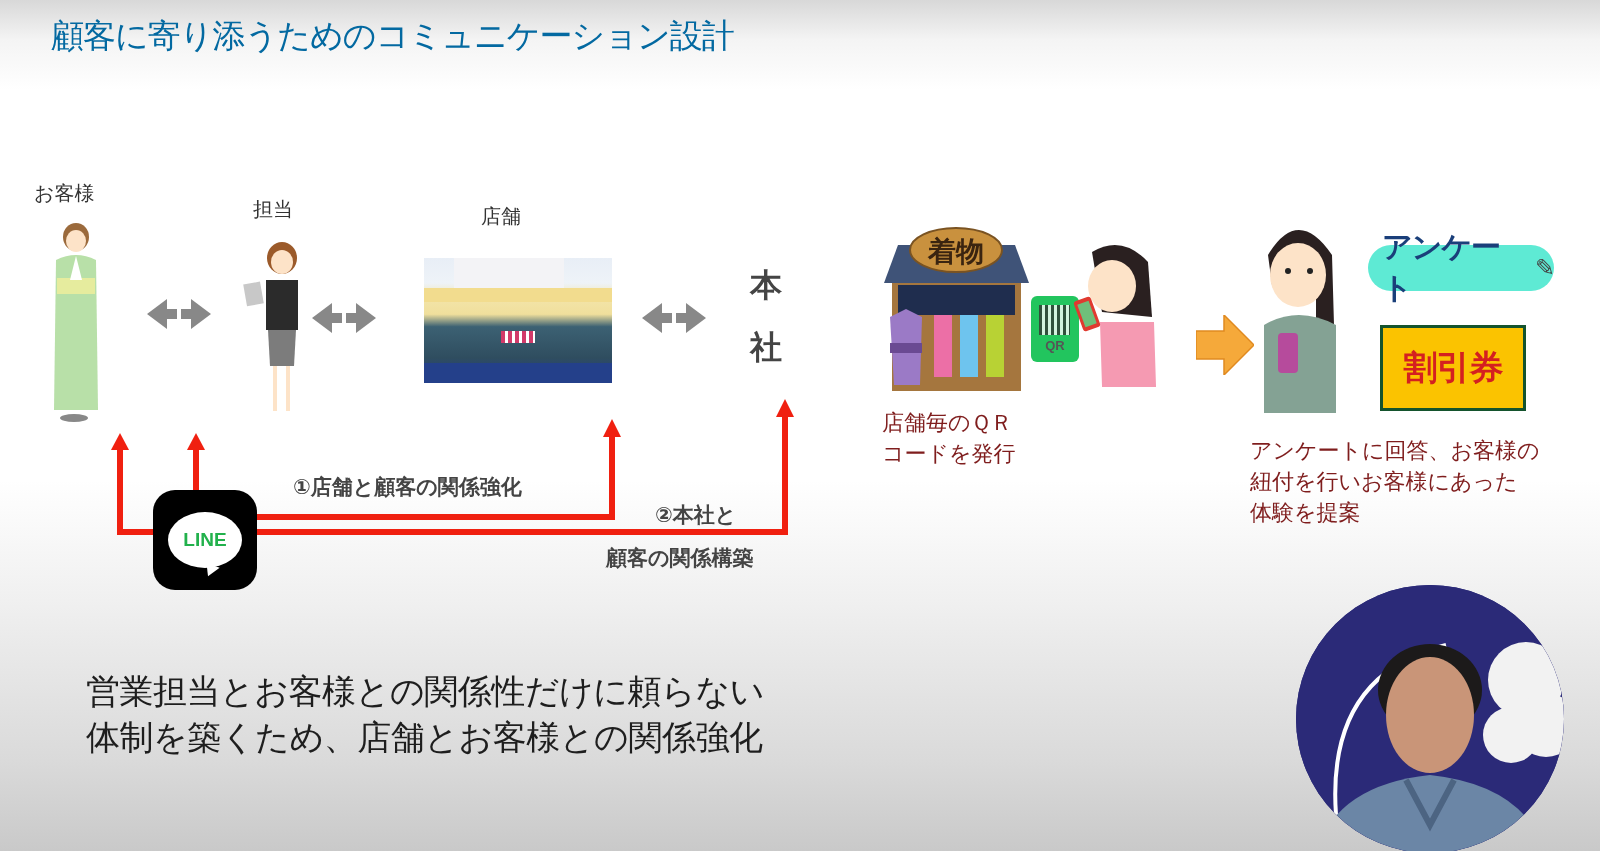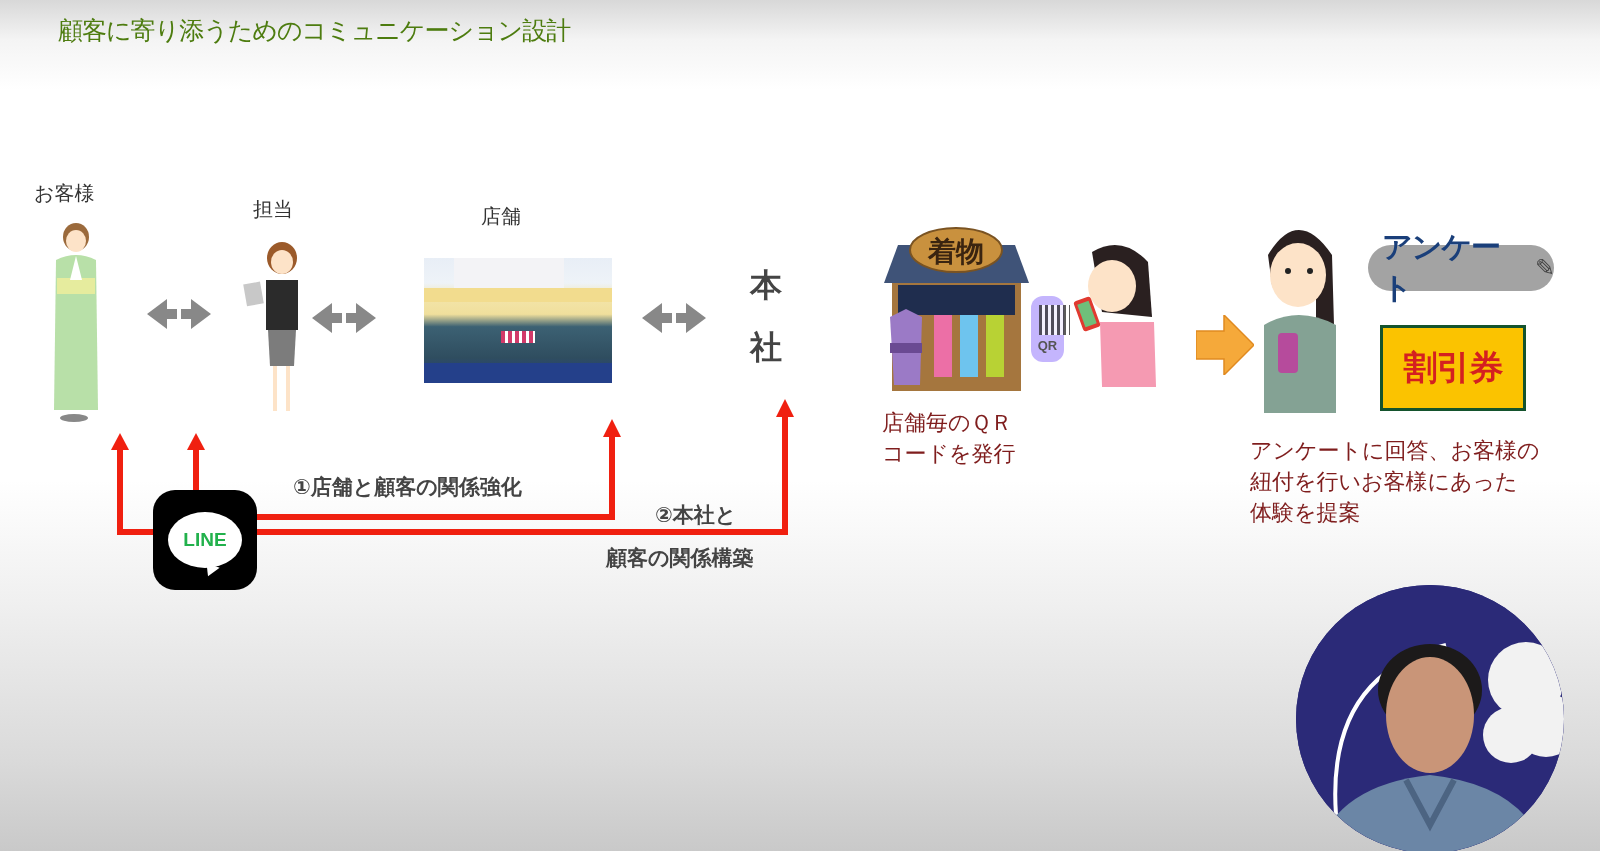--- a/index.html
+++ b/index.html
@@ -3,21 +3,21 @@
 <meta charset="utf-8">
 <style>
   html, body { margin:0; padding:0; }
   body {
     width:1600px; height:851px; overflow:hidden; position:relative;
     font-family:"DejaVu Sans","Liberation Sans",sans-serif;
     background: linear-gradient(to bottom, #d8d8d8 0px, #f4f4f4 40px, #ffffff 90px, #ffffff 480px, #f0f0f0 600px, #dadada 760px, #c9c9c9 851px);
     color:#222;
   }
   .abs { position:absolute; }
-  .title { left:58px; top:14px; font-size:25px; color:#4d7c0f; letter-spacing:-1px; white-space:nowrap; }
+  .title { left:51px; top:14px; font-size:33px; color:#0369a1; letter-spacing:-1px; white-space:nowrap; }
   .lbl { font-size:20px; color:#333; white-space:nowrap; }
   .honsha { font-size:32px; font-weight:bold; color:#444; line-height:62px; width:40px; text-align:center; }
   .caption { font-size:22px; color:#7f1d1d; line-height:31px; white-space:nowrap; }
   .red-lbl { font-size:21px; font-weight:bold; color:#444; white-space:nowrap; }
   .bottom-text { left:86px; top:668px; font-size:34px; line-height:46px; color:#1e1e1e; white-space:nowrap; letter-spacing:-0.5px; }
   .line-app {
     left:153px; top:490px; width:104px; height:100px; border-radius:22px; background:#000000;
     display:flex; align-items:center; justify-content:center;
   }
   .line-bubble {
@@ -31,26 +31,26 @@
     transform:rotate(20deg);
   }
   .store-photo {
     left:424px; top:258px; width:188px; height:125px; overflow:hidden;
     background:linear-gradient(to bottom,#e8eef6 0%,#eef3f8 20%,#f2e3a6 35%,#f0df9c 45%,#3c6173 55%,#2f4d5f 80%,#1e3a8a 100%);
   }
   .webcam {
     left:1296px; top:585px; width:268px; height:268px; border-radius:50%; overflow:hidden;
     background:#2a2a78;
   }
-  .qr-card { left:1031px; top:296px; width:33px; height:66px; background:#c4b5fd; border-radius:12px; }
+  .qr-card { left:1031px; top:296px; width:48px; height:66px; background:#22c55e; border-radius:6px; }
   .qr-code { position:absolute; left:8px; top:9px; width:31px; height:30px; background:
     repeating-linear-gradient(90deg,#333 0 3px,#fff 3px 6px),#fff; opacity:.8; }
   .qr-text { position:absolute; left:0; right:0; top:42px; text-align:center; font-weight:bold; font-size:13px; color:#555; font-family:"Liberation Sans",sans-serif; }
   .survey-badge {
-    left:1368px; top:245px; width:186px; height:46px; border-radius:23px; background:#a3a3a3;
+    left:1368px; top:245px; width:186px; height:46px; border-radius:23px; background:#5eead4;
     display:flex; align-items:center; padding-left:14px; box-sizing:border-box;
     font-size:30px; font-weight:bold; color:#1a3f7a; letter-spacing:-1px;
   }
   .coupon {
     left:1380px; top:325px; width:146px; height:86px; background:#fbc300; border:3px solid #14532d;
     box-sizing:border-box; display:flex; align-items:center; justify-content:center;
     font-size:34px; font-weight:bold; color:#d42020; letter-spacing:-1px;
   }
 </style>
 </head>
@@ -175,20 +175,22 @@
   <span style="margin-left:6px;font-size:24px;color:#444;">✎</span>
 </div>
 
 <div class="abs coupon">割引券</div>
 
 <div class="abs caption" style="left:1250px;top:435px;">アンケートに回答、お客様の</div>
 <div class="abs caption" style="left:1250px;top:466px;">紐付を行いお客様にあった</div>
 <div class="abs caption" style="left:1250px;top:497px;">体験を提案</div>
 
 <div class="abs bottom-text">
+  <div>営業担当とお客様との関係性だけに頼らない</div>
+  <div>体制を築くため、店舗とお客様との関係強化</div>
 </div>
 
 <div class="abs webcam">
   <svg width="268" height="268" viewBox="0 0 268 268">
     <rect width="268" height="268" fill="#2b2a78"></rect>
     <path d="M40 230 Q30 90 150 60" fill="none" stroke="#fff" stroke-width="4"></path>
     <circle cx="230" cy="95" r="38" fill="#f2f2f2"></circle>
     <circle cx="250" cy="140" r="32" fill="#f2f2f2"></circle>
     <circle cx="215" cy="150" r="28" fill="#f2f2f2"></circle>
     <ellipse cx="134" cy="105" rx="52" ry="46" fill="#1c1a1a"></ellipse>

